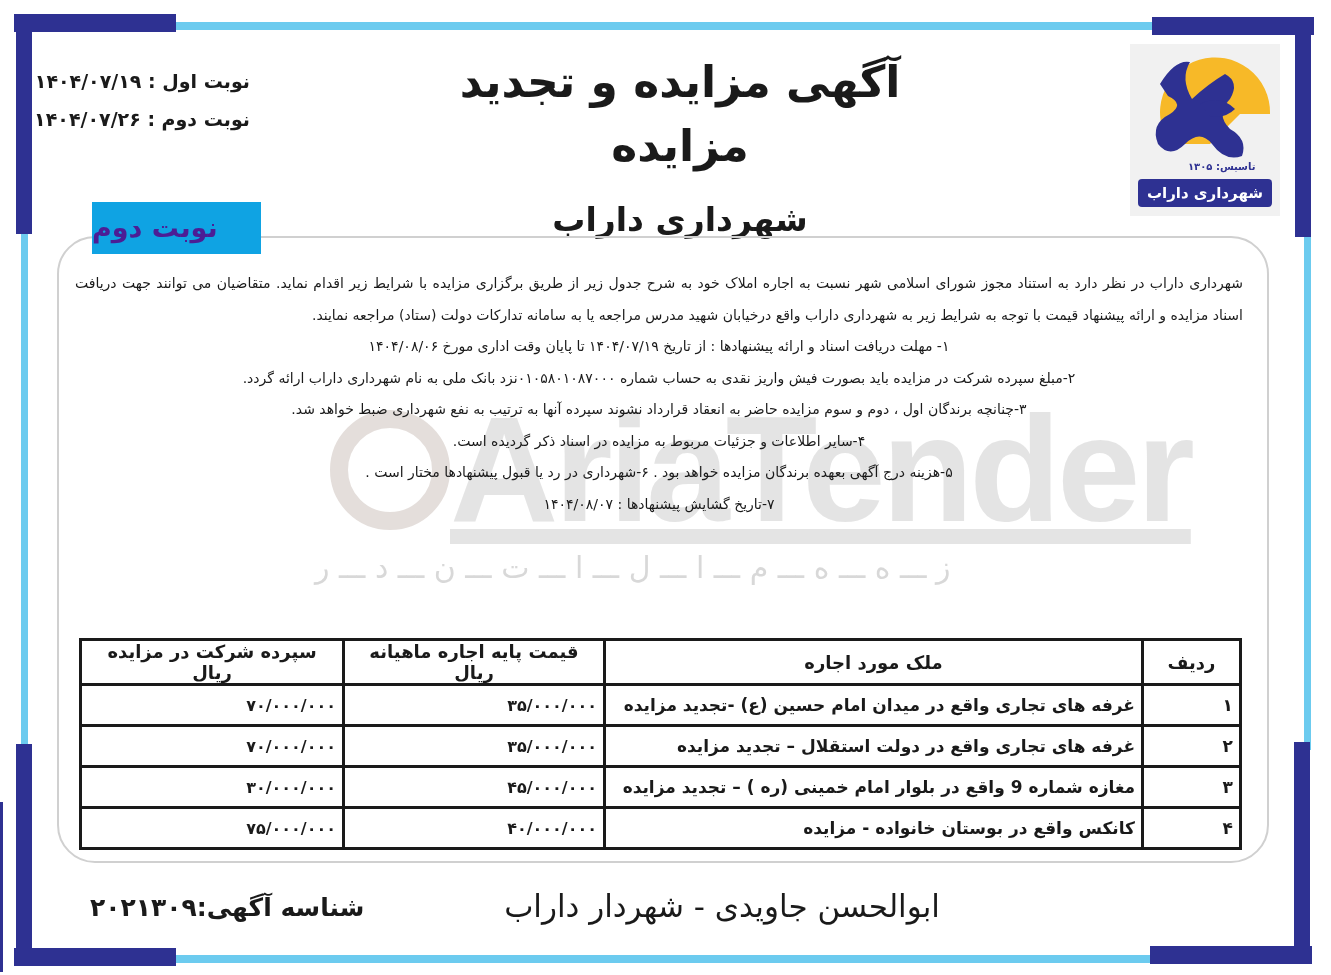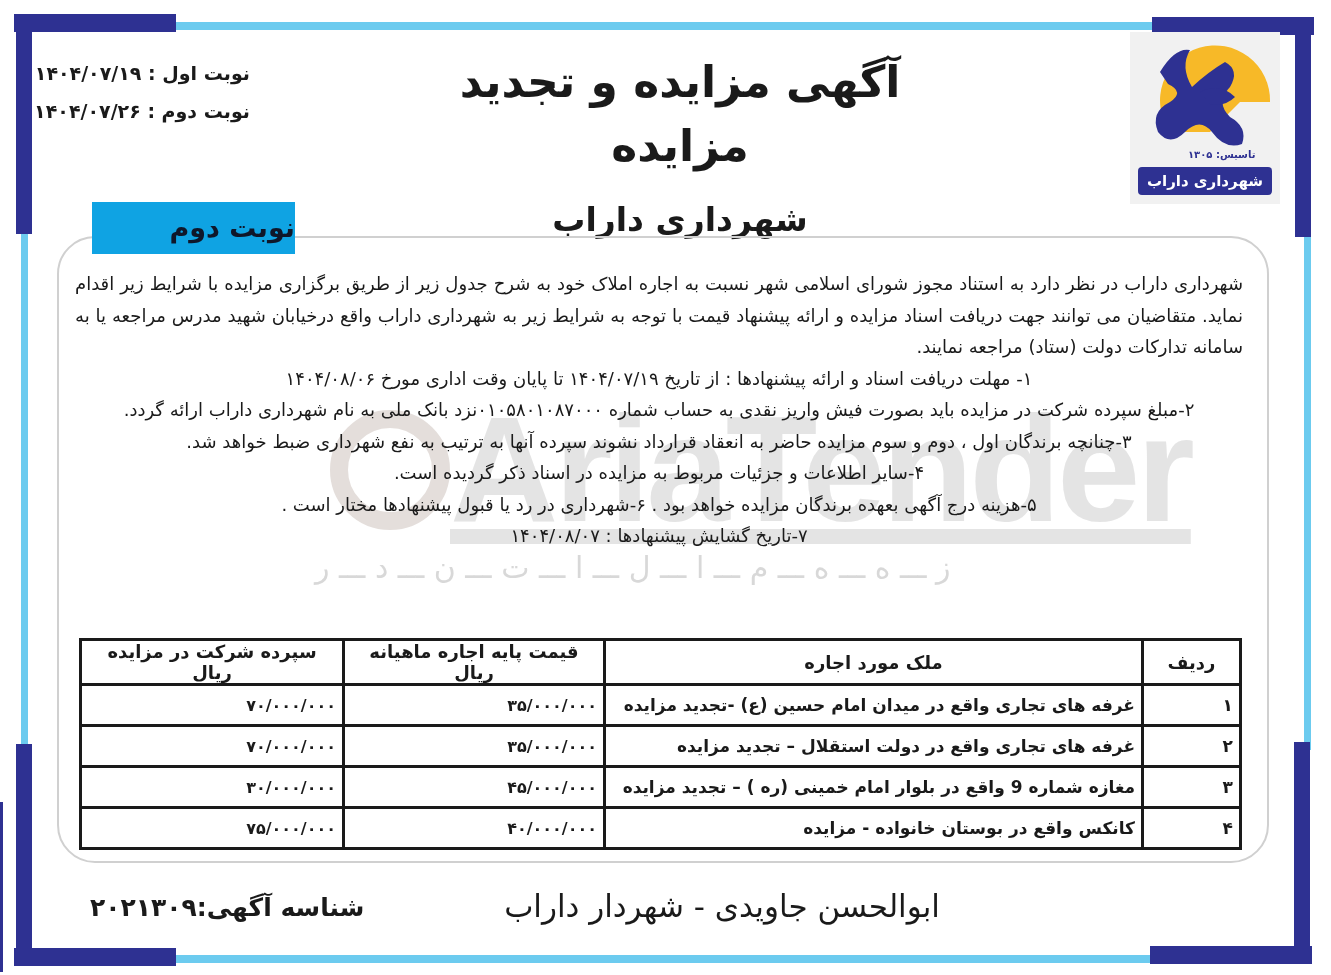--- a/index.html
+++ b/index.html
@@ -5,47 +5,47 @@
   html, body { margin:0; padding:0; }
   body {
     width:1331px; height:975px; background:#ffffff; position:relative; overflow:hidden;
     font-family:"DejaVu Sans", sans-serif; color:#1a1a1a;
   }
   .frame-light { position:absolute; background:#6ccbef; }
   .frame-dark { position:absolute; background:#2e3192; }
   
   .edge-line { position:absolute; background:#2e3192; }
 
-  .header-dates { position:absolute; left:40px; top:54px; width:210px; direction:rtl; text-align:right; }
+  .header-dates { position:absolute; left:40px; top:62px; width:210px; direction:rtl; text-align:right; }
   .header-dates .line { font-weight:bold; font-size:19px; line-height:38px; white-space:nowrap; }
 
   .title-block { position:absolute; left:400px; top:50px; width:560px; text-align:center; direction:rtl; }
   .title-main { font-weight:bold; font-size:44px; line-height:64px; letter-spacing:-0.5px; }
   .title-sub { font-weight:bold; font-size:33px; line-height:48px; margin-top:18px; }
 
-  .logo { position:absolute; left:1130px; top:32px; width:150px; height:172px; background:#f1f1f1; }
+  .logo { position:absolute; left:1130px; top:44px; width:150px; height:172px; background:#f1f1f1; }
   .logo svg { display:block; }
   .logo-caption-small { position:absolute; left:58px; top:117px; font-size:10px; color:#2e3192; font-weight:bold; direction:rtl; }
   .logo-caption { position:absolute; left:8px; top:135px; width:134px; height:28px; background:#2e3192; color:#fff;
     border-radius:4px; font-size:15px; font-weight:bold; text-align:center; line-height:28px; direction:rtl; }
 
   .round-box { position:absolute; left:57px; top:236px; width:1212px; height:627px; border:2px solid #d0d0d0;
     border-radius:38px; box-sizing:border-box; background:transparent; }
 
-  .badge { position:absolute; left:92px; top:202px; width:169px; height:52px; background:#0fa3e3; color:#0f172a;
-    font-weight:bold; font-size:27px; text-align:right; line-height:52px; direction:rtl;padding-left:34px; }
+  .badge { position:absolute; left:92px; top:202px; width:169px; height:52px; background:#0fa3e3; color:#4c1d95;
+    font-weight:bold; font-size:27px; text-align:left; line-height:52px; direction:rtl; }
 
   .watermark { position:absolute; left:300px; top:400px; width:690px; height:190px; pointer-events:none; }
   .wm-text { position:absolute; left:150px; top:-6px; font-size:150px; font-weight:bold; color:#cfcfcf; opacity:0.55;
     letter-spacing:-4px; font-family:"Liberation Sans", sans-serif; line-height:150px;text-decoration:underline; }
   .wm-sub { position:absolute; left:15px; top:150px; font-size:30px; color:#cfcfcf; opacity:0.8; direction:rtl; white-space:nowrap; letter-spacing:6px; }
   .wm-circle { position:absolute; left:30px; top:10px; width:120px; height:120px; border:18px solid #d9d0cc; border-radius:50%; opacity:0.7; box-sizing:border-box; }
 
   .body-text { position:absolute; left:75px; top:268px; width:1168px; direction:rtl; text-align:justify;
-    font-size:18px; line-height:31.5px; color:#1a1a1a; }
+    font-size:14px; line-height:31.5px; color:#1a1a1a; }
   .body-text p { margin:0; }
   .body-text .intro { text-align-last:right; }
   .body-text .item { white-space:nowrap; text-align:center; }
 
   table.lease { position:absolute; left:79px; top:638px; width:1163px; border-collapse:collapse; direction:rtl;
     font-weight:bold; font-size:17px; }
   table.lease th, table.lease td { border:3px solid #1a1a1a; height:38px; padding:0 6px; }
   table.lease th { font-size:18px; height:40px; }
   table.lease td.num { font-size:16px; letter-spacing:1px; }
 

